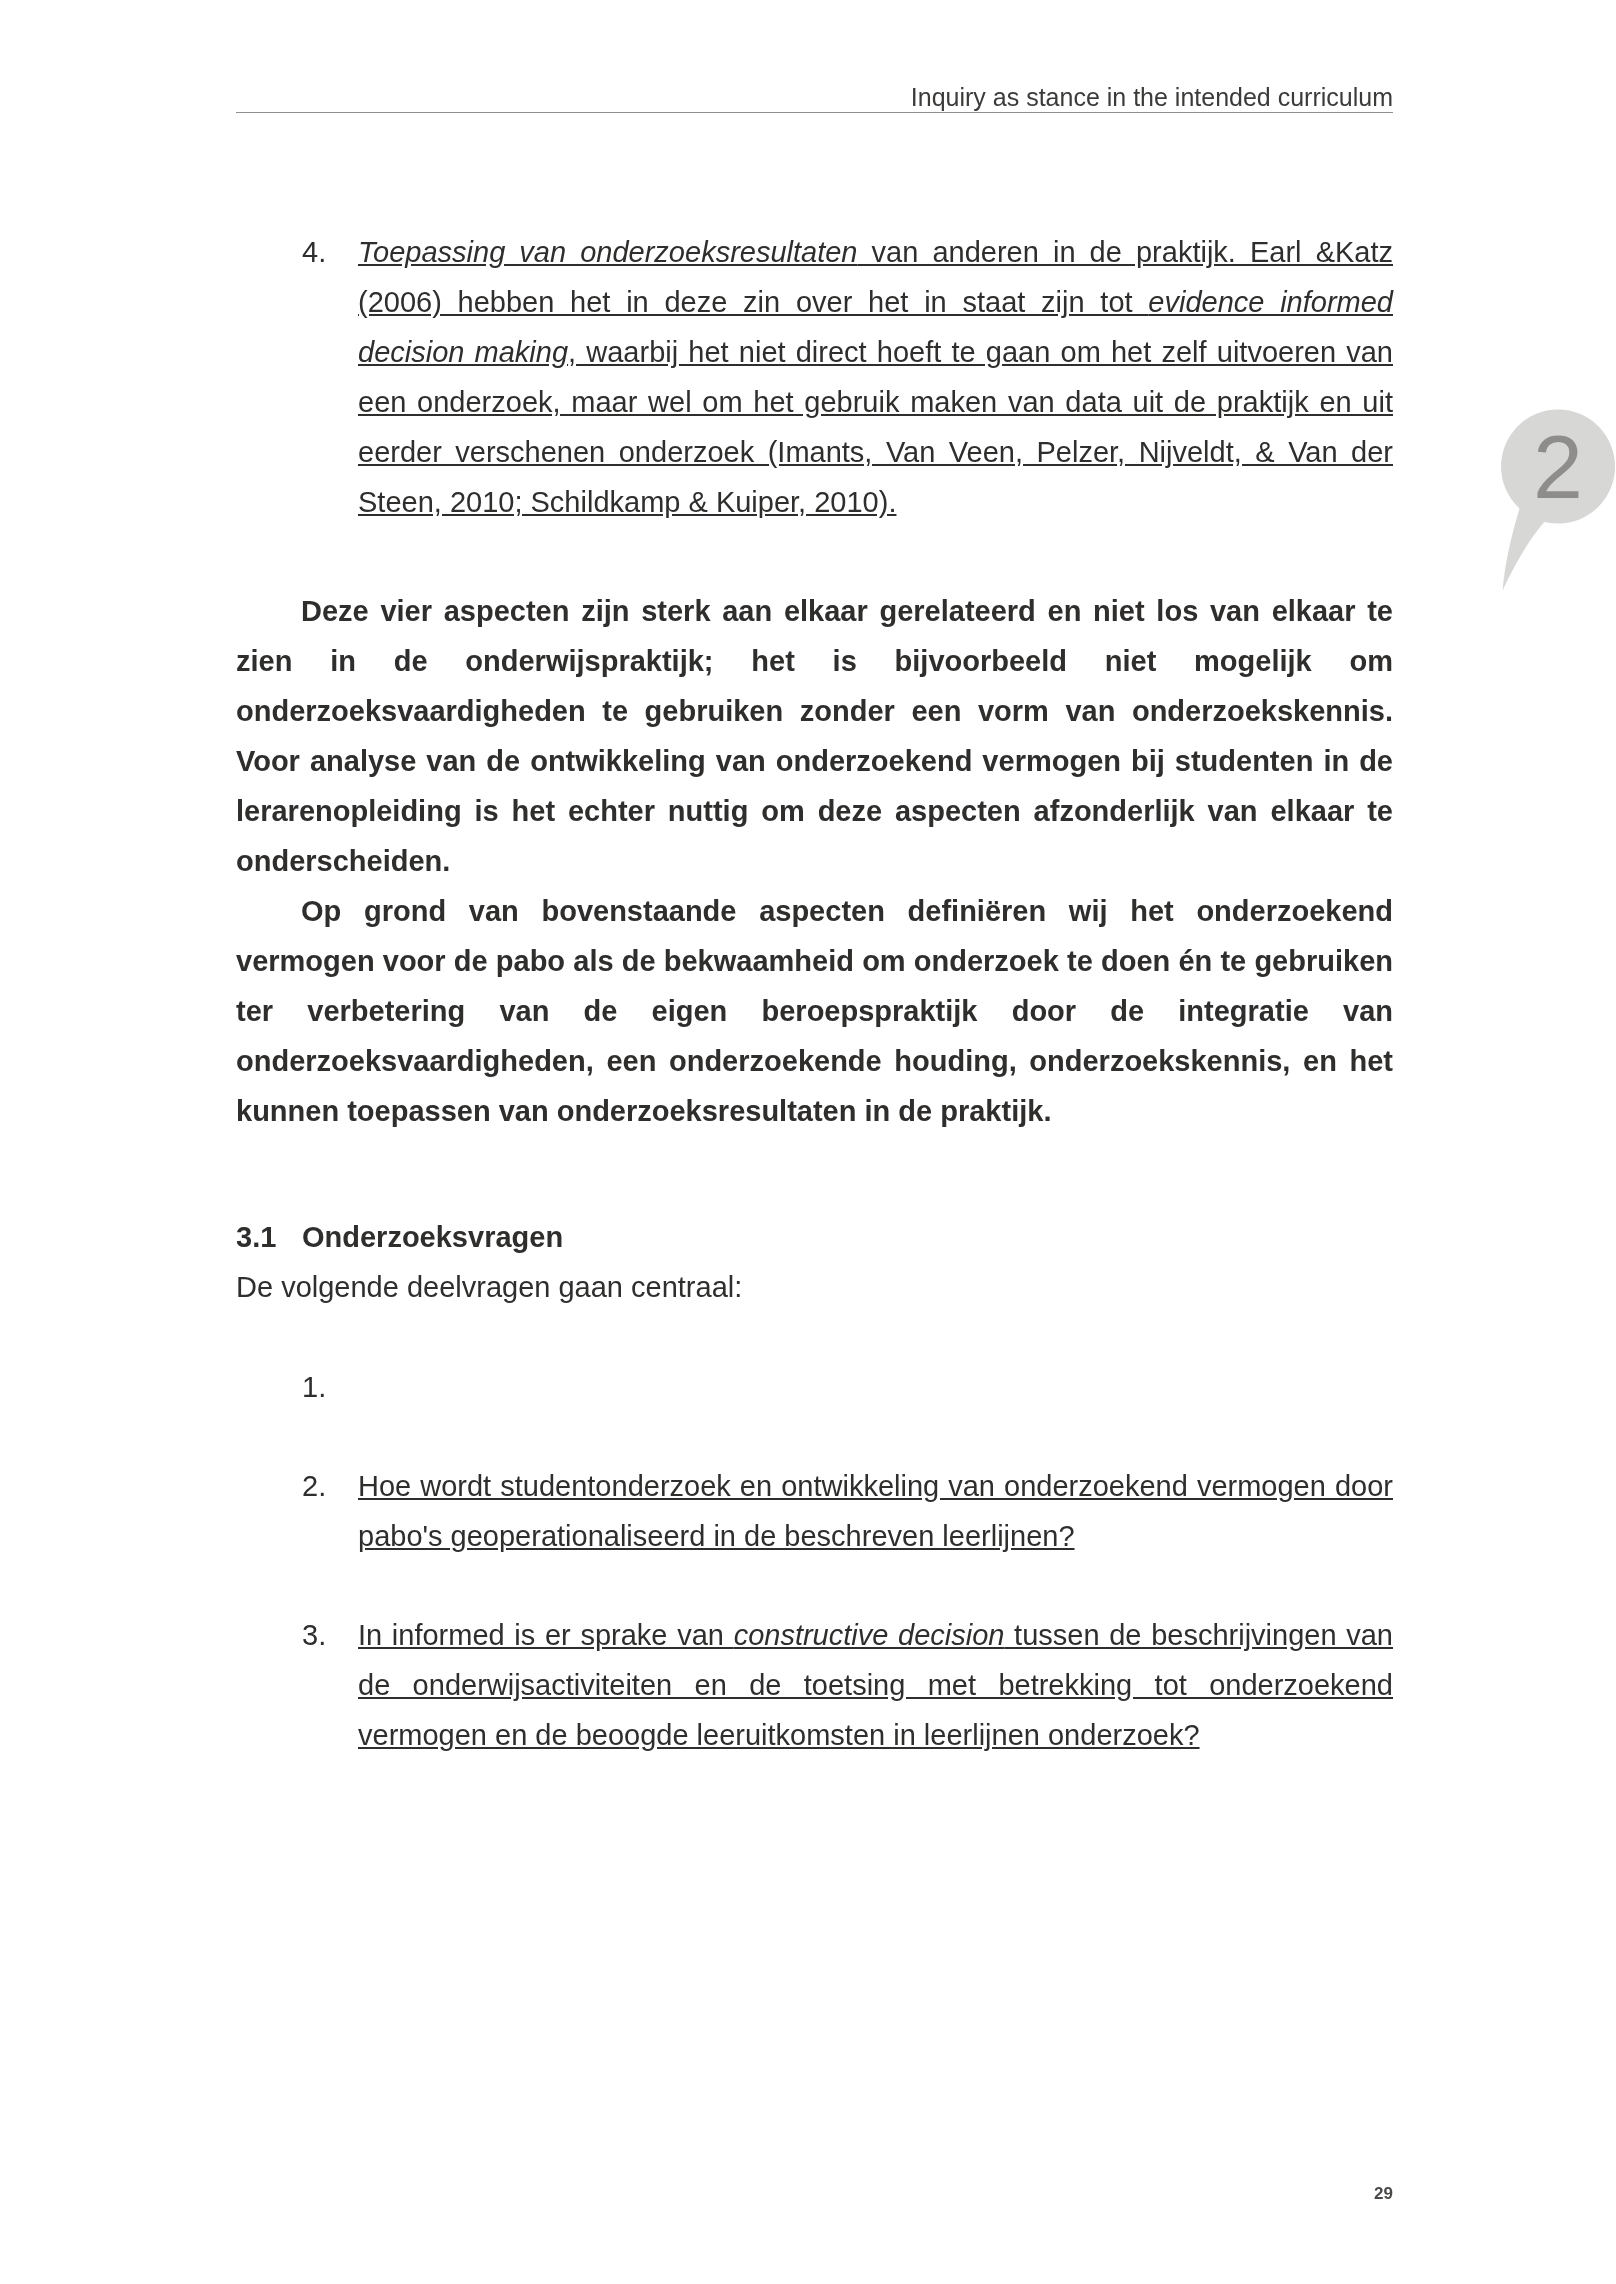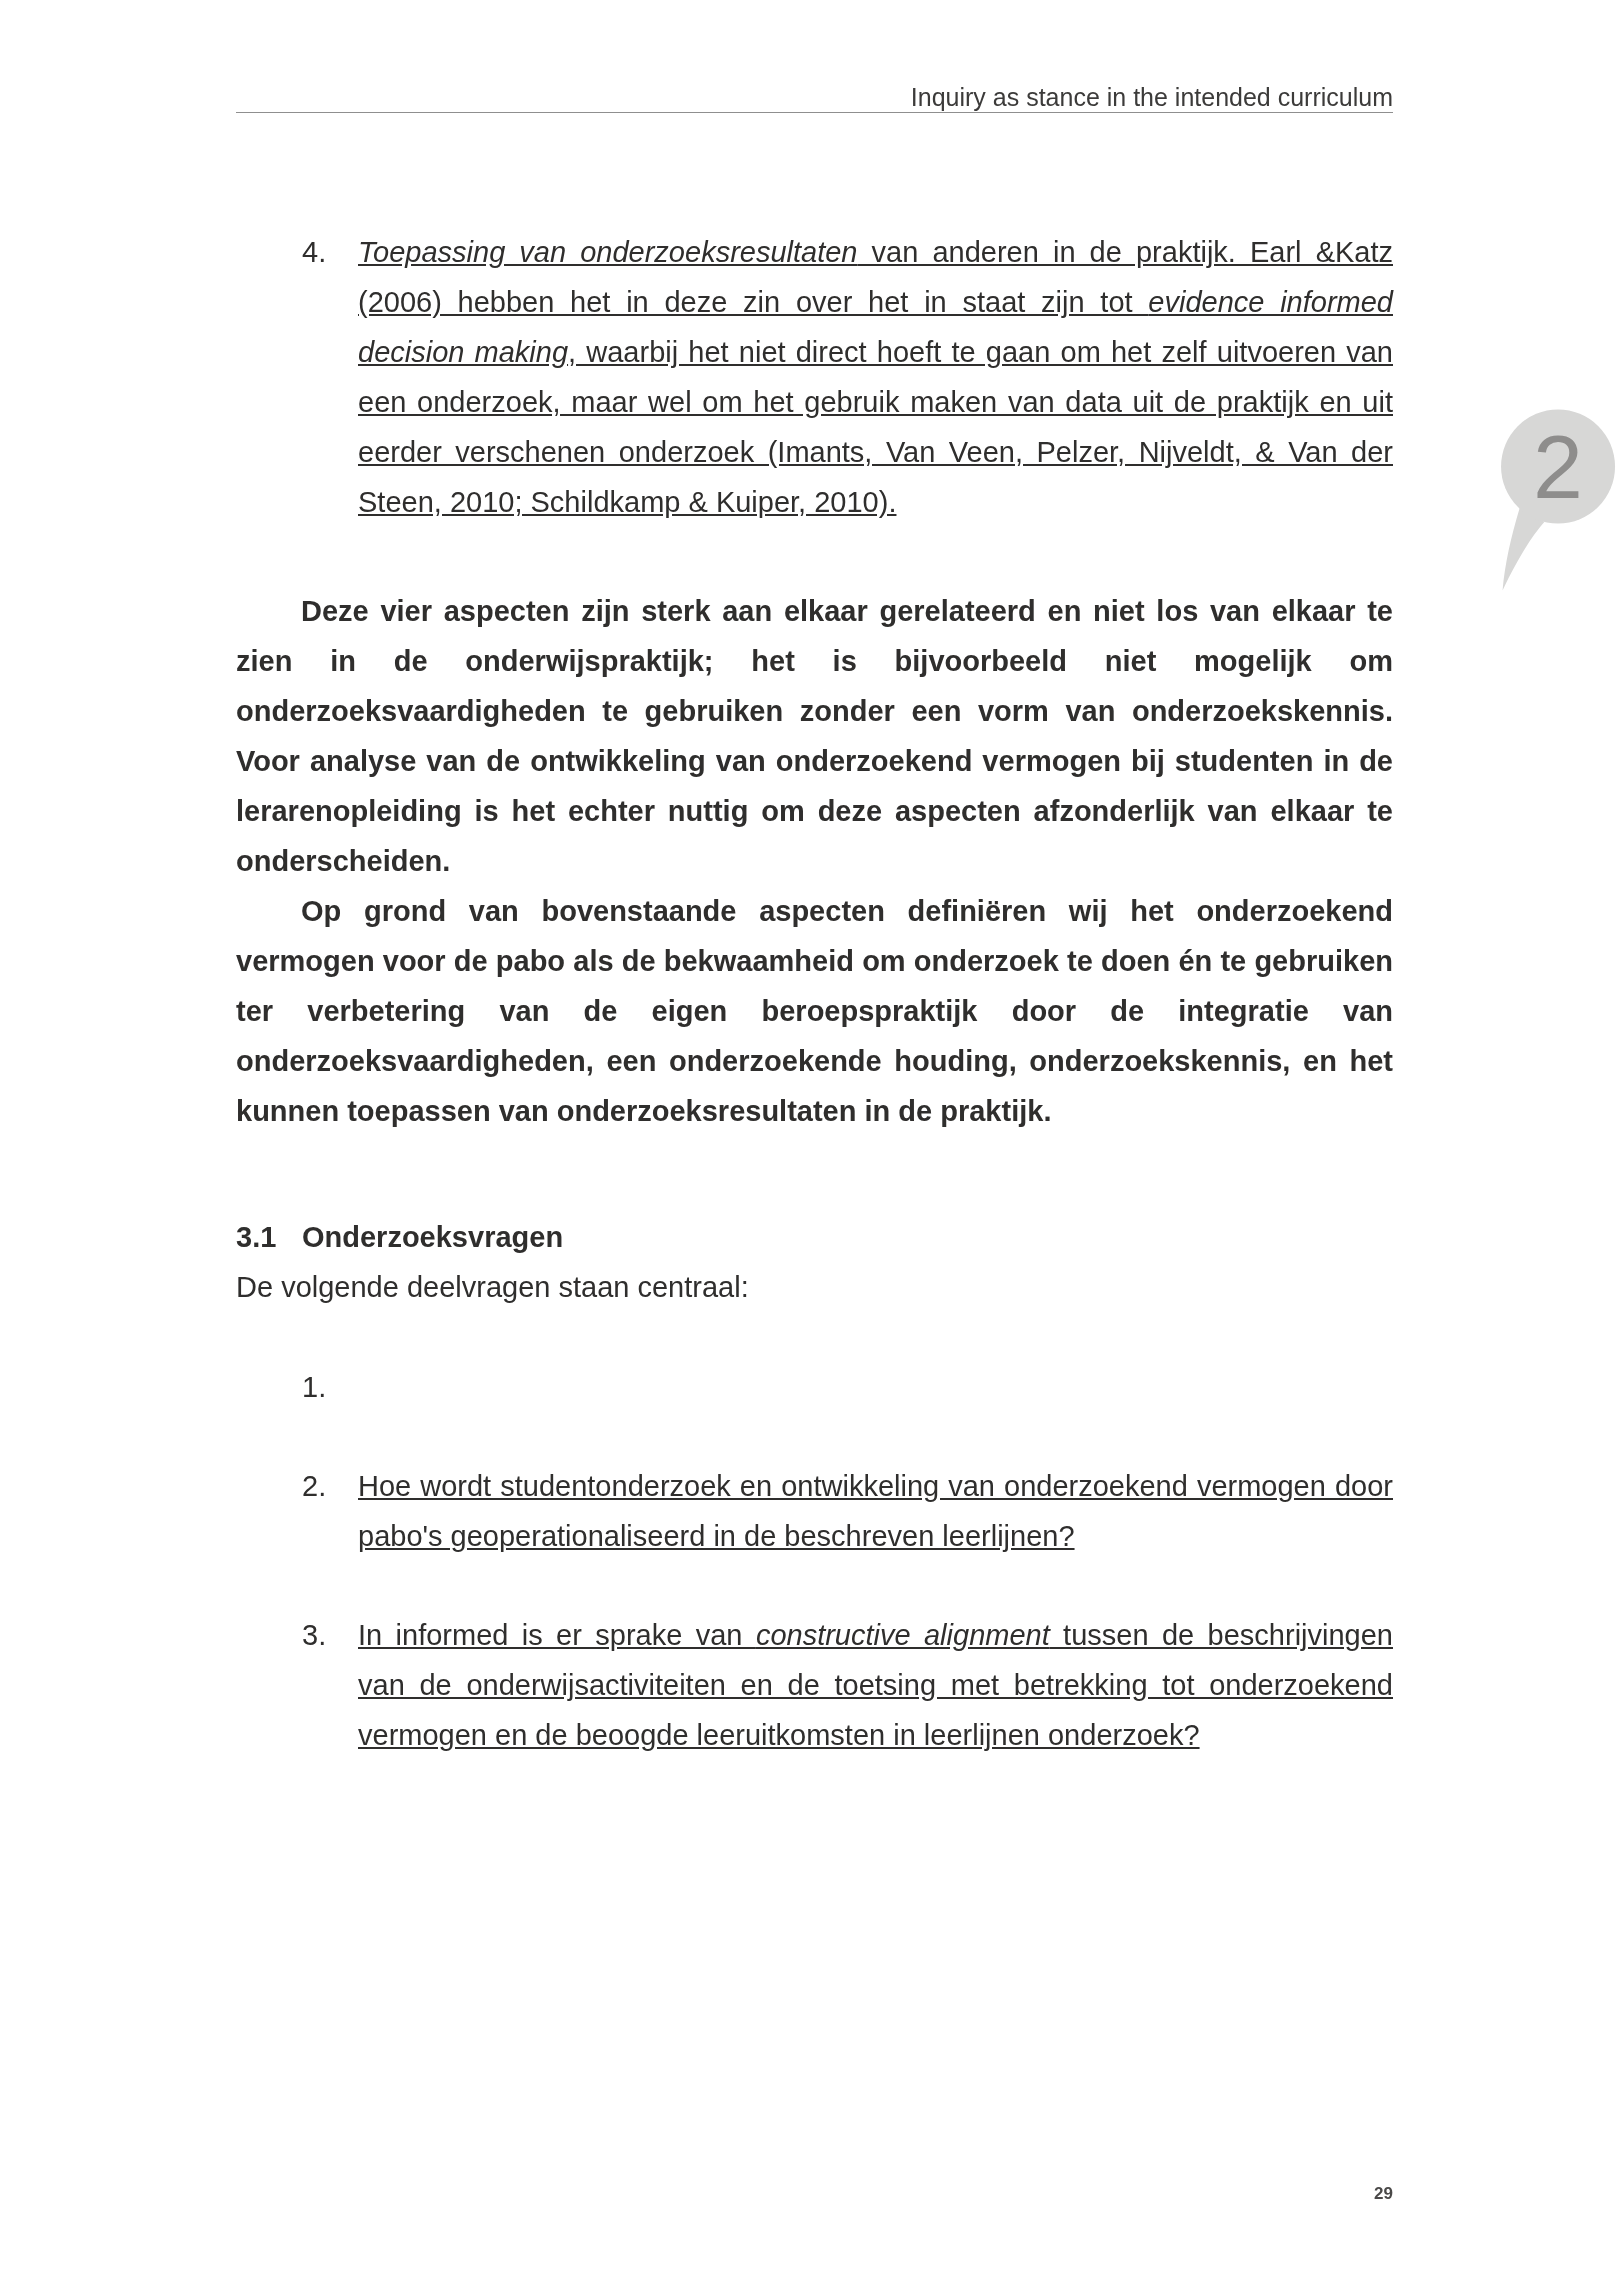--- a/index.html
+++ b/index.html
@@ -111,36 +111,36 @@
       <div class="paragraphs">
         <p class="para">Deze vier aspecten zijn sterk aan elkaar gerelateerd en niet los van elkaar te zien in de onderwijspraktijk; het is bijvoorbeeld niet mogelijk om onderzoeksvaardigheden te gebruiken zonder een vorm van onderzoekskennis. Voor analyse van de ontwikkeling van onderzoekend vermogen bij studenten in de lerarenopleiding is het echter nuttig om deze aspecten afzonderlijk van elkaar te onderscheiden.</p>
         <p class="para">Op grond van bovenstaande aspecten definiëren wij het onderzoekend vermogen voor de pabo als de bekwaamheid om onderzoek te doen én te gebruiken ter verbetering van de eigen beroepspraktijk door de integratie van onderzoeksvaardigheden, een onderzoekende houding, onderzoekskennis, en het kunnen toepassen van onderzoeksresultaten in de praktijk.</p>
       </div>
 
       <div class="section-heading">
         <span class="section-number">3.1</span>
         <span>Onderzoeksvragen</span>
       </div>
 
-      <div class="section-intro">De volgende deelvragen staan centraal:</div>
+      <div class="section-intro">De volgende deelvragen gaan centraal:</div>
 
       <div class="questions">
 
         <div class="list-row question">
           <span class="list-num">1.</span>
         </div>
 
         <div class="list-row question">
           <span class="list-num">2.</span>
           <div class="list-text"><span>Hoe wordt studentonderzoek en ontwikkeling van onderzoekend vermogen door pabo's geoperationaliseerd in de beschreven leerlijnen?</span></div>
         </div>
 
         <div class="list-row question">
           <span class="list-num">3.</span>
-          <div class="list-text"><span>In informed is er sprake van </span><em>constructive alignment</em><span> tussen de beschrijvingen van de onderwijsactiviteiten en de toetsing met betrekking tot onderzoekend vermogen en de beoogde leeruitkomsten in leerlijnen onderzoek?</span></div>
+          <div class="list-text"><span>In informed is er sprake van </span><em>constructive decision</em><span> tussen de beschrijvingen van de onderwijsactiviteiten en de toetsing met betrekking tot onderzoekend vermogen en de beoogde leeruitkomsten in leerlijnen onderzoek?</span></div>
         </div>
 
       </div>
 
     </div>
 
   </div>
 
   <div class="page-number">29</div>
 

